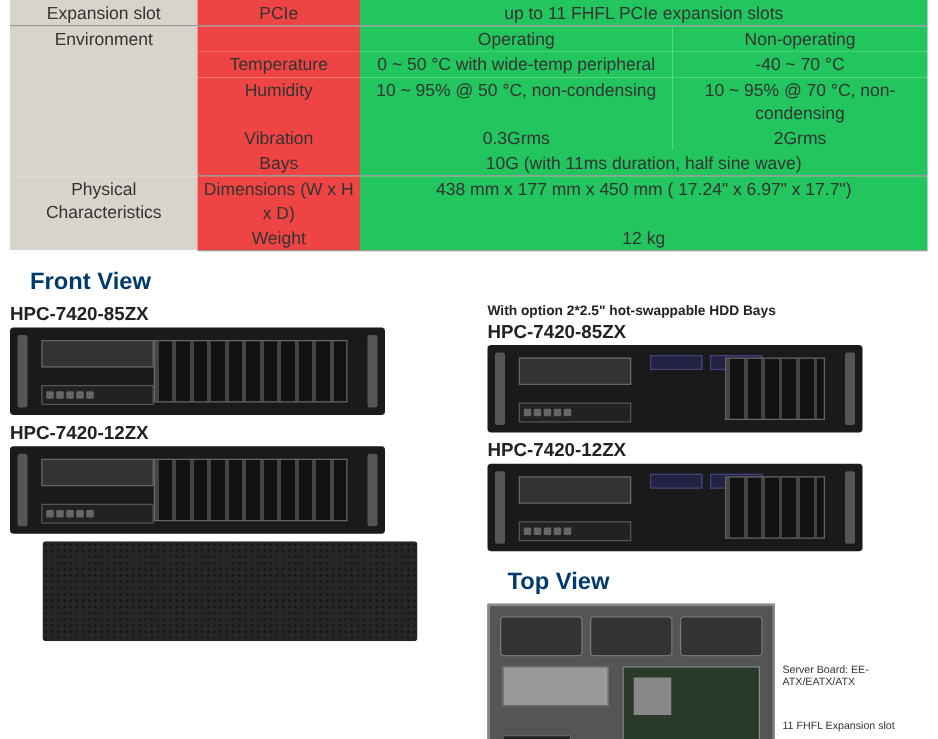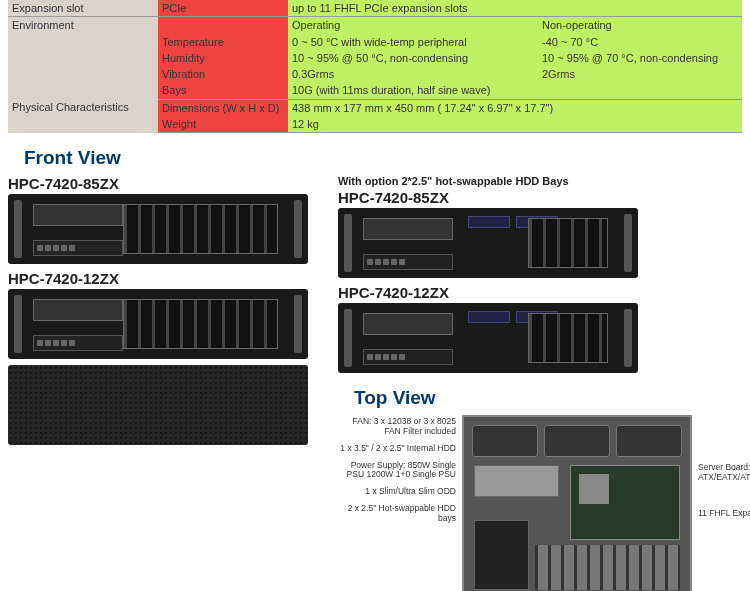--- a/index.html
+++ b/index.html
@@ -1,25 +1,25 @@
 <!DOCTYPE html>
 <html><head>
 <meta charset="utf-8">
 <style>
   * { box-sizing: border-box; margin: 0; padding: 0; }
   body { font-family: Arial, sans-serif; font-size: 10px; color: #333; width: 750px; background: #fff; }
   
   .page { padding: 0 8px; }
   
   
-  .spec-table { width: 100%; border-collapse: collapse; font-size: 11px; }
+  .spec-table { width: 100%; border-collapse: collapse; font-size: 14px; text-align: center; }
   .spec-table td { padding: 1px 4px; border-bottom: 1px solid #999; vertical-align: top; line-height: 1.3; }
   .spec-table .cat { background: #d8d4cc; width: 150px; }
   .spec-table .sub { background: #ef4444; width: 130px; }
-  .spec-table .val { background: #bef264; }
+  .spec-table .val { background: #22c55e; }
   .spec-table .val1 { width: 250px; }
   .spec-table tr.no-btm td { border-bottom: none; }
   
   
   h2 { color: #003a6c; font-size: 19px; font-weight: bold; margin: 14px 16px 6px; }
   .model-label { font-size: 15px; font-weight: bold; color: #222; margin: 2px 0; }
   .option-label { font-size: 11px; font-weight: bold; color: #222; margin-bottom: 2px; }
   
   .views { display: flex; gap: 30px; }
   .col { flex: 1; }
@@ -167,27 +167,20 @@
             <span></span>
             <span></span>
           </div>
           <div class="front-hdd"></div>
           <div class="front-hdd front-hdd2"></div>
           <div class="front-slots" style="width:80px;"></div>
     </div>
 
     <h2>Top View</h2>
     <div class="top-wrap">
-      <div class="anno-left">
-        <div>FAN: 3 x 12038 or 3 x 8025 FAN Filter included</div>
-        <div>1 x 3.5" / 2 x 2.5" Internal HDD</div>
-        <div>Power Supply: 850W Single PSU 1200W 1+0 Single PSU</div>
-        <div>1 x Slim/Ultra Slim ODD</div>
-        <div>2 x 2.5" Hot-swappable HDD bays</div>
-      </div>
       <div class="chassis-top">
         <div class="top-fans">
               <div></div>
               <div></div>
               <div></div>
             </div>
         <div class="top-bay"></div>
         <div class="top-mb"></div>
         <div class="top-psu"></div>
         <div class="top-slots"></div>

